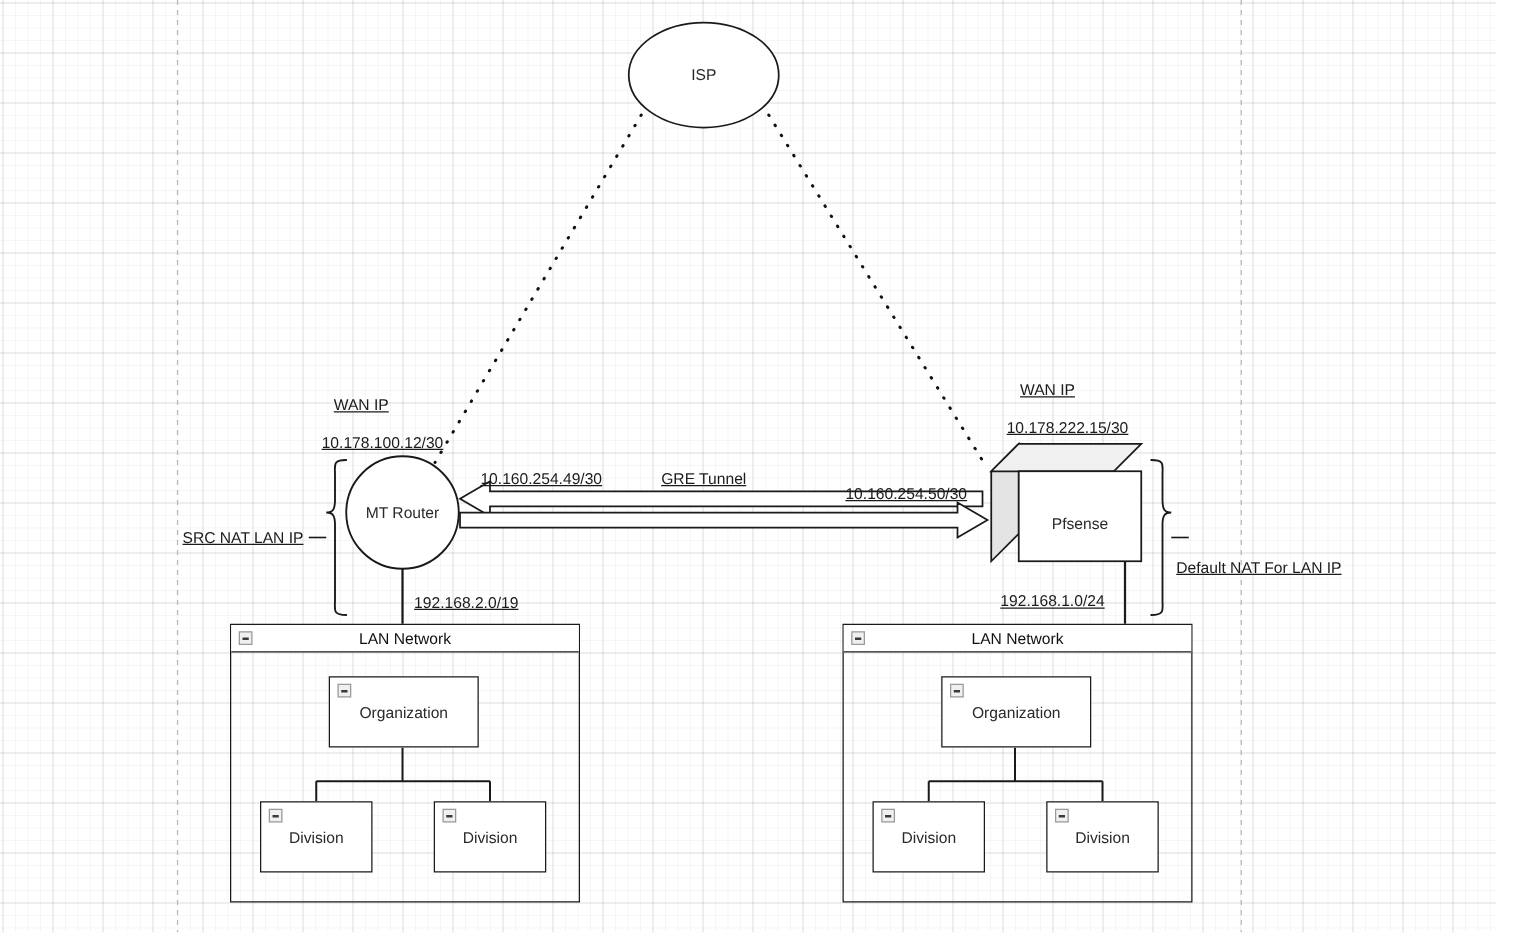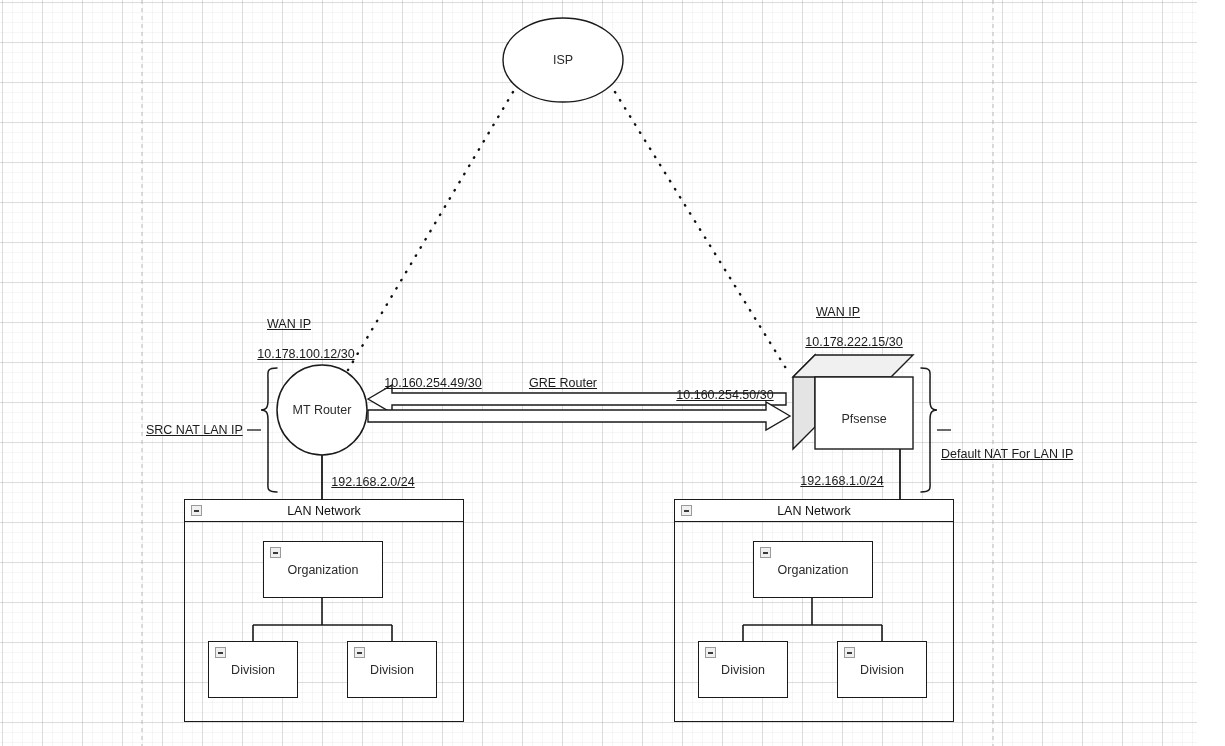--- a/index.html
+++ b/index.html
@@ -173,24 +173,24 @@
 
   <div class="node-text" style="left:864px; top:419px;">Pfsense</div>
 
   <div class="lbl ctr" style="left:289px; top:318px;">WAN IP</div>
   <div class="lbl ctr" style="left:290px; top:348px;margin-left:16px;">10.178.100.12/30</div>
 
   <div class="lbl ctr" style="left:838px; top:306px;">WAN IP</div>
   <div class="lbl ctr" style="left:854px; top:336px;">10.178.222.15/30</div>
 
   <div class="lbl ctr" style="left:433px; top:377px;">10.160.254.49/30</div>
-  <div class="lbl ctr" style="left:563px; top:377px;">GRE Router</div>
+  <div class="lbl ctr" style="left:563px; top:377px;">GRE Tunnel</div>
   <div class="lbl ctr" style="left:725px; top:389px;">10.160.254.50/30</div>
 
-  <div class="lbl ctr" style="left:373px; top:476px;">192.168.2.0/24</div>
+  <div class="lbl ctr" style="left:373px; top:476px;">192.168.2.0/19</div>
   <div class="lbl ctr" style="left:842px; top:475px;">192.168.1.0/24</div>
 
   <div class="lbl" style="left:146px; top:424px;">SRC NAT LAN IP</div>
   <div class="lbl" style="left:941px; top:448px;">Default NAT For LAN IP</div>
 
   <div class="grp" style="left:184px; top:499px; width:280px; height:223px;">
     <div class="grp-head">
       <div class="collapse" style="left:6px; top:5px;"></div>
       <div class="grp-title">LAN Network</div>
     </div>

